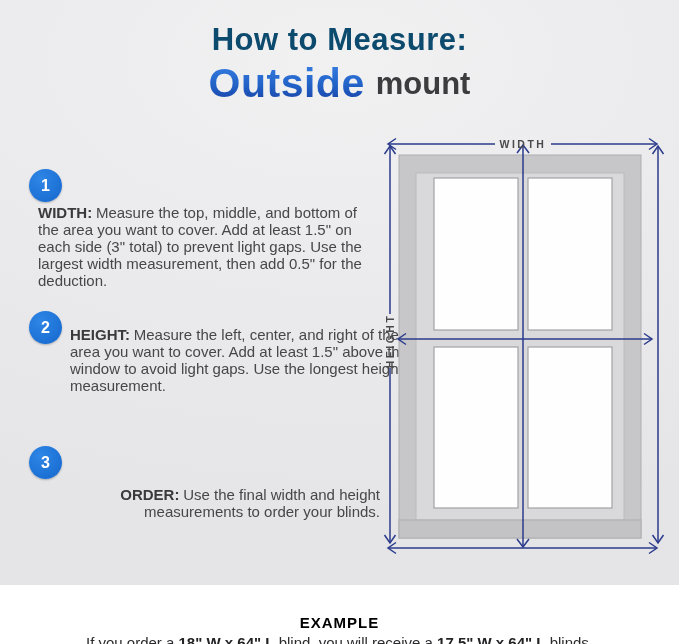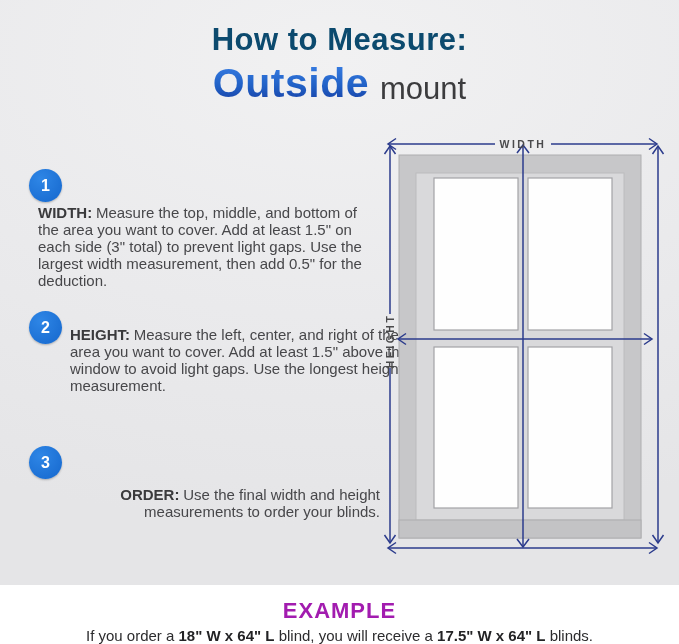--- a/index.html
+++ b/index.html
@@ -29,36 +29,36 @@
   }
   .title-line1 {
     font-size: 31px;
     font-weight: 700;
     letter-spacing: 0.5px;
     color: #0c4a6e;
   }
   .title-line2 {
     margin-top: 2px;
     display: flex;
-    align-items: flex-end;
+    align-items: center;
     justify-content: center;
     gap: 11px;
   }
   .title-highlight {
     font-size: 41px;
     font-weight: 800;
     letter-spacing: 0.5px;
     background: linear-gradient(180deg, #3b82e8 0%, #2161c6 55%, #16389d 100%);
     -webkit-background-clip: text;
     background-clip: text;
     color: transparent;
   }
   .title-suffix {
     font-size: 31px;
-    font-weight: 400;
+    font-weight: 700;
     color: #3c3c3e;
   }
   
   .step-badge {
     position: absolute;
     width: 33px; height: 33px;
     border-radius: 50%;
     background: radial-gradient(circle at 35% 30%, #2e86e6, #1567cd);
     box-shadow: 0 1px 2px rgba(0,0,0,0.25);
     color: #ffffff;
@@ -95,25 +95,25 @@
   }
   
   .example-area {
     position: absolute;
     left: 0; top: 585px;
     width: 679px; height: 59px;
     background: #ffffff;
     text-align: center;
   }
   .example-heading {
-    margin-top: 13px;
-    font-size: 22px;
+    margin-top: 29px;
+    font-size: 15px;
     font-weight: 700;
     letter-spacing: 1px;
-    color: #a21caf;
+    color: #000000;
   }
   .example-line {
     margin-top: 3px;
     font-size: 15px;
     color: #2c2c2e;
   }
   .example-bold { font-weight: 700; color: #232325; }
 </style>
 </head>
 <body>

